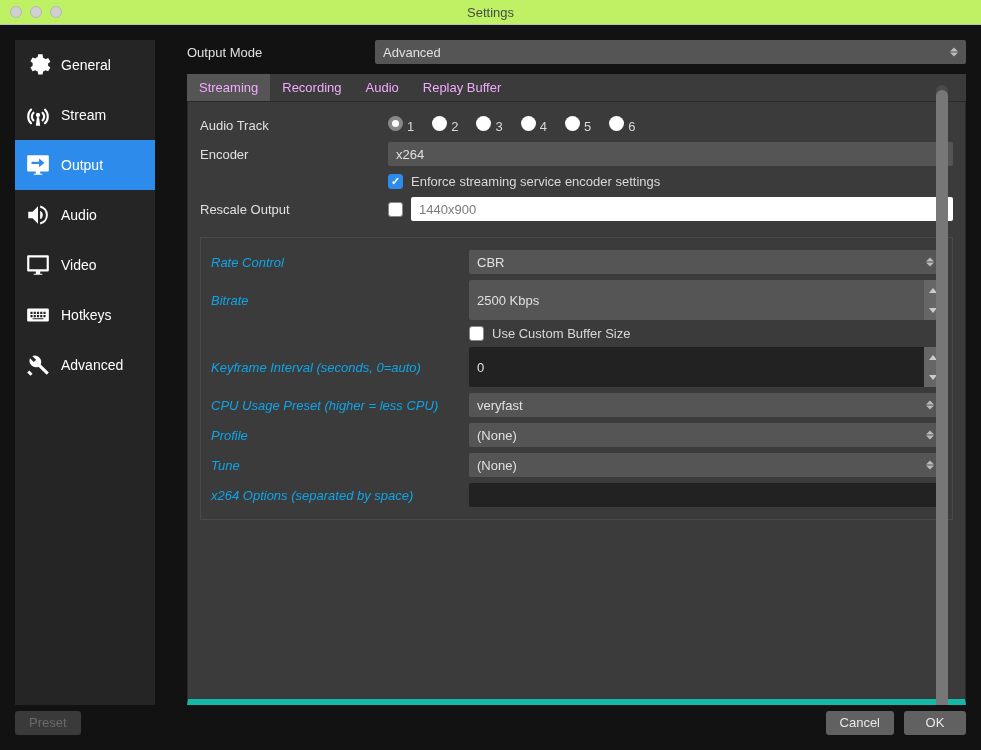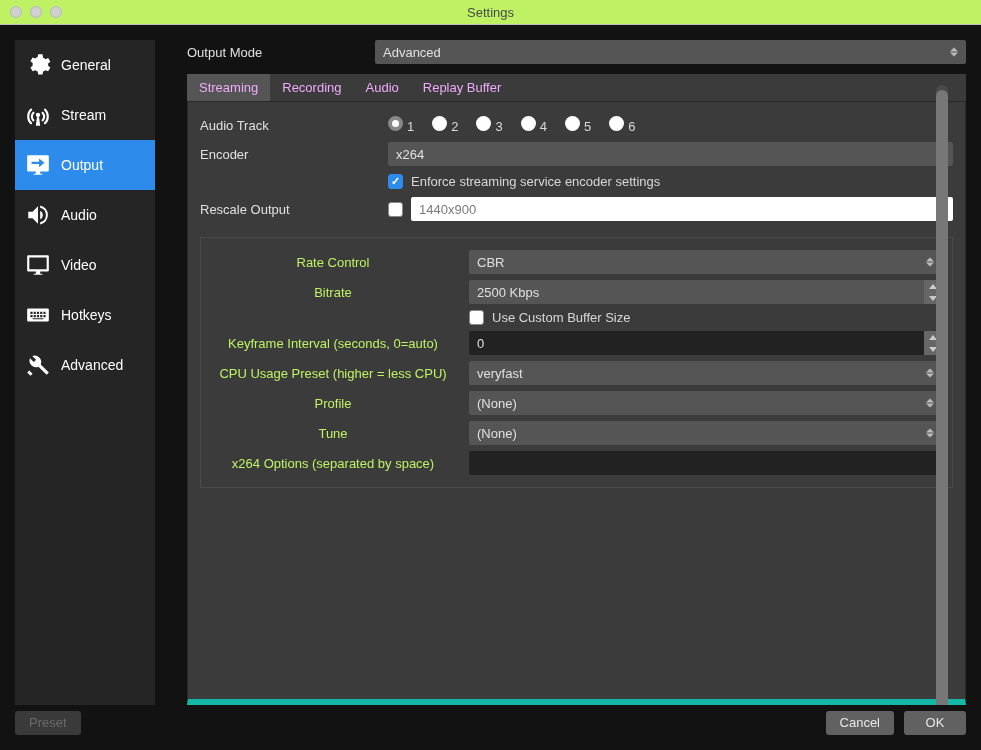--- a/index.html
+++ b/index.html
@@ -16,30 +16,30 @@
 .side-item { display: flex; align-items: center; gap: 10px; padding: 12px 10px; color: #fff; cursor: pointer; }
 .side-item.active { background: #2d8ceb; }
 .side-icon { width: 26px; height: 26px; display: flex; align-items: center; justify-content: center; }
 .side-icon svg { width: 26px; height: 26px; fill: #fff; }
 .side-label { font-size: 14px; }
 
 .main { flex: 1; display: flex; flex-direction: column; gap: 10px; overflow: hidden; }
 
 .row { display: flex; align-items: center; gap: 8px; }
 .label { width: 180px; text-align: left; font-size: 13px; color: #e0e0e0; padding-right: 6px; }
-.label-wide { width: 250px; text-align: center; font-size: 13px; color: #bef264; padding-right: 6px; }
+.label-wide { width: 250px; text-align: left; font-size: 13px; color: #0ea5e9; padding-right: 6px; font-style: italic; }
 
 .select { flex: 1; height: 24px; background: #555; border: none; color: #e0e0e0; padding: 0 8px; display: flex; align-items: center; position: relative; border-radius: 2px; }
 .select .chev { position: absolute; right: 8px; top: 50%; transform: translateY(-50%); display: flex; flex-direction: column; gap: 1px; }
 .select .chev::before { content: ""; border-left: 4px solid transparent; border-right: 4px solid transparent; border-bottom: 4px solid #bbb; }
 .select .chev::after { content: ""; border-left: 4px solid transparent; border-right: 4px solid transparent; border-top: 4px solid #bbb; }
 .select.disabled { background: #ffffff; color: #7a7a7a; }
 .select.dd .chev::before { display: none; }
 
-.spinner { flex: 1; height: 24px; background: #222; border: none; color: #e0e0e0; padding: 0 8px; display: flex; align-items: center; position: relative; border-radius: 2px; }
+.spinner { flex: 1; height: 40px; background: #222; border: none; color: #e0e0e0; padding: 0 8px; display: flex; align-items: center; position: relative; border-radius: 2px; }
 .spinner.light { background: #555; }
 .spin-ctrl { position: absolute; right: 0; top: 0; bottom: 0; width: 18px; background: #666; display: flex; flex-direction: column; }
 .spin-ctrl .up, .spin-ctrl .down { flex: 1; display: flex; align-items: center; justify-content: center; }
 .spin-ctrl .up::before { content: ""; border-left: 4px solid transparent; border-right: 4px solid transparent; border-bottom: 5px solid #ccc; }
 .spin-ctrl .down::before { content: ""; border-left: 4px solid transparent; border-right: 4px solid transparent; border-top: 5px solid #ccc; }
 
 .input { flex: 1; height: 24px; background: #222; border: none; color: #e0e0e0; padding: 0 8px; border-radius: 2px; }
 
 .tabs { display: flex; background: #3b3b3b; border-bottom: 1px solid #2a2a2a; }
 .tab { padding: 6px 12px; color: #f0abfc; cursor: pointer; }

